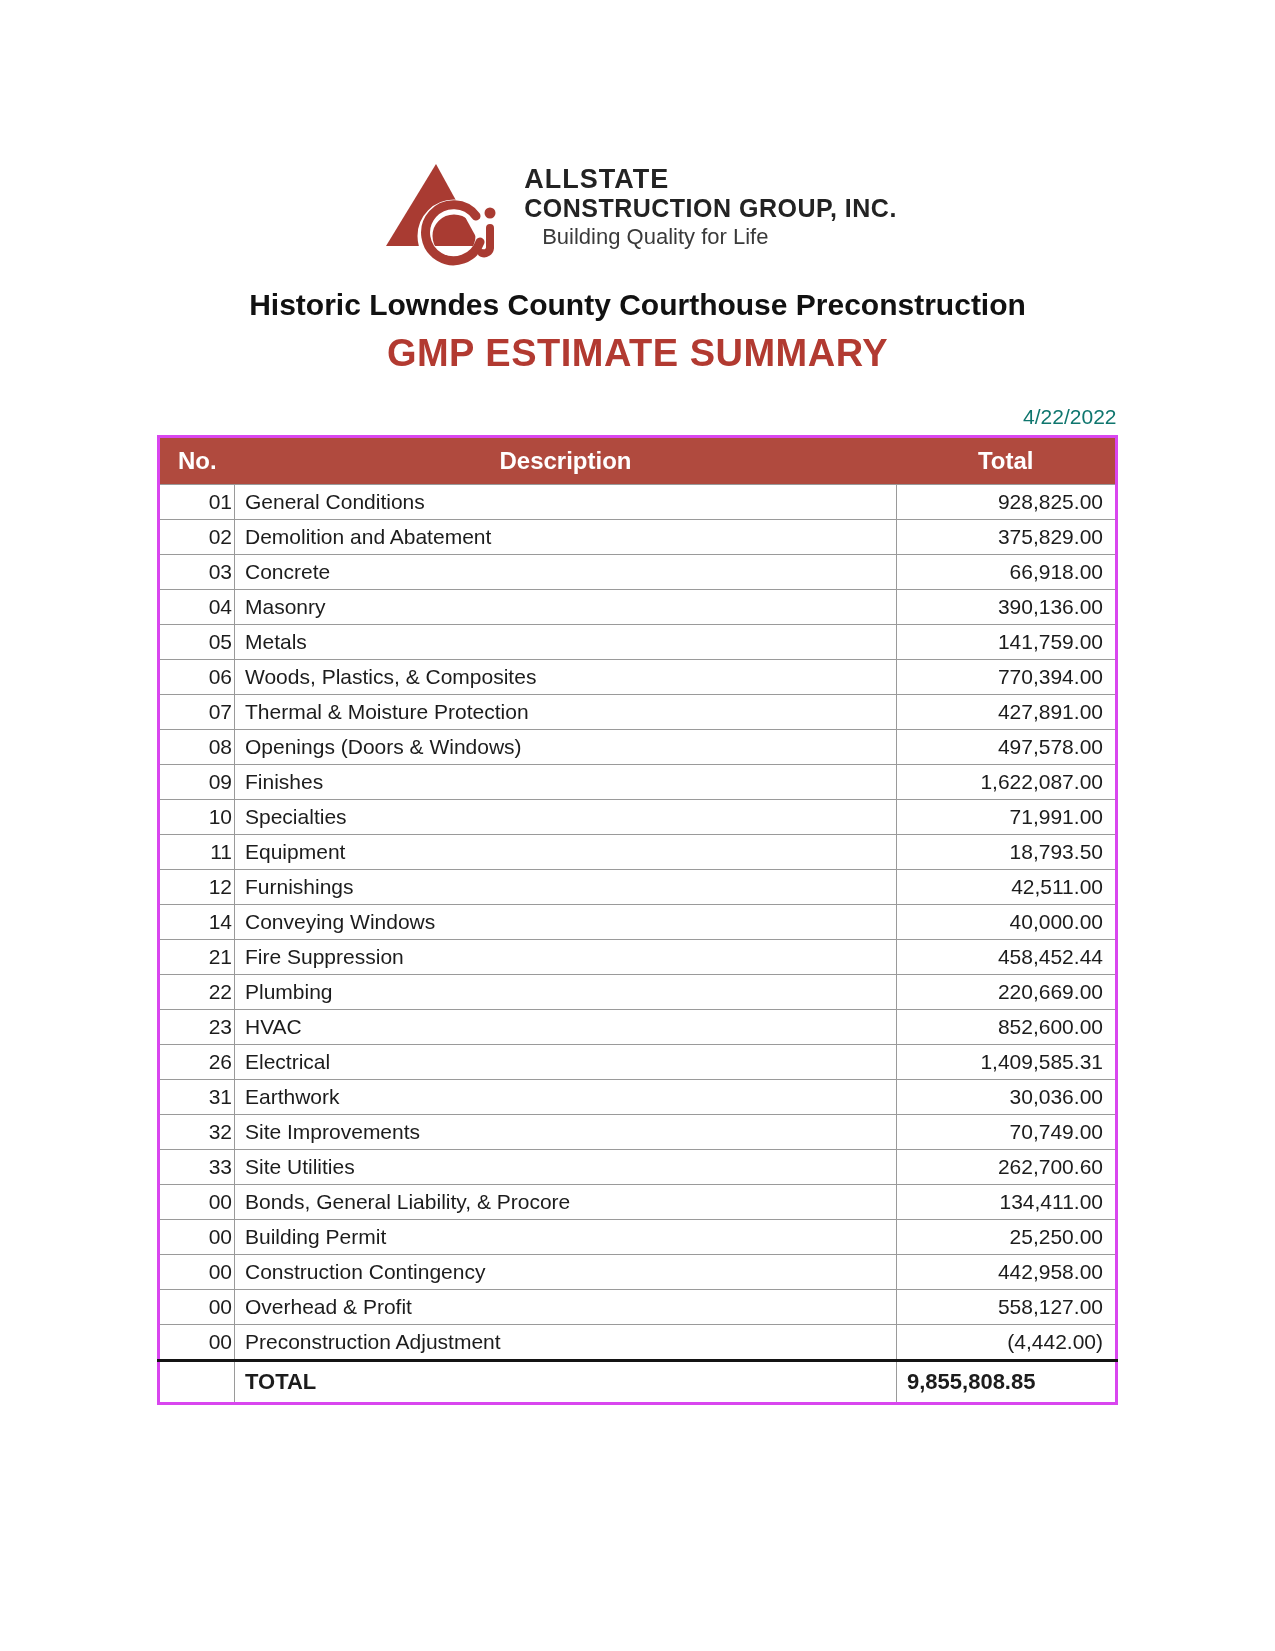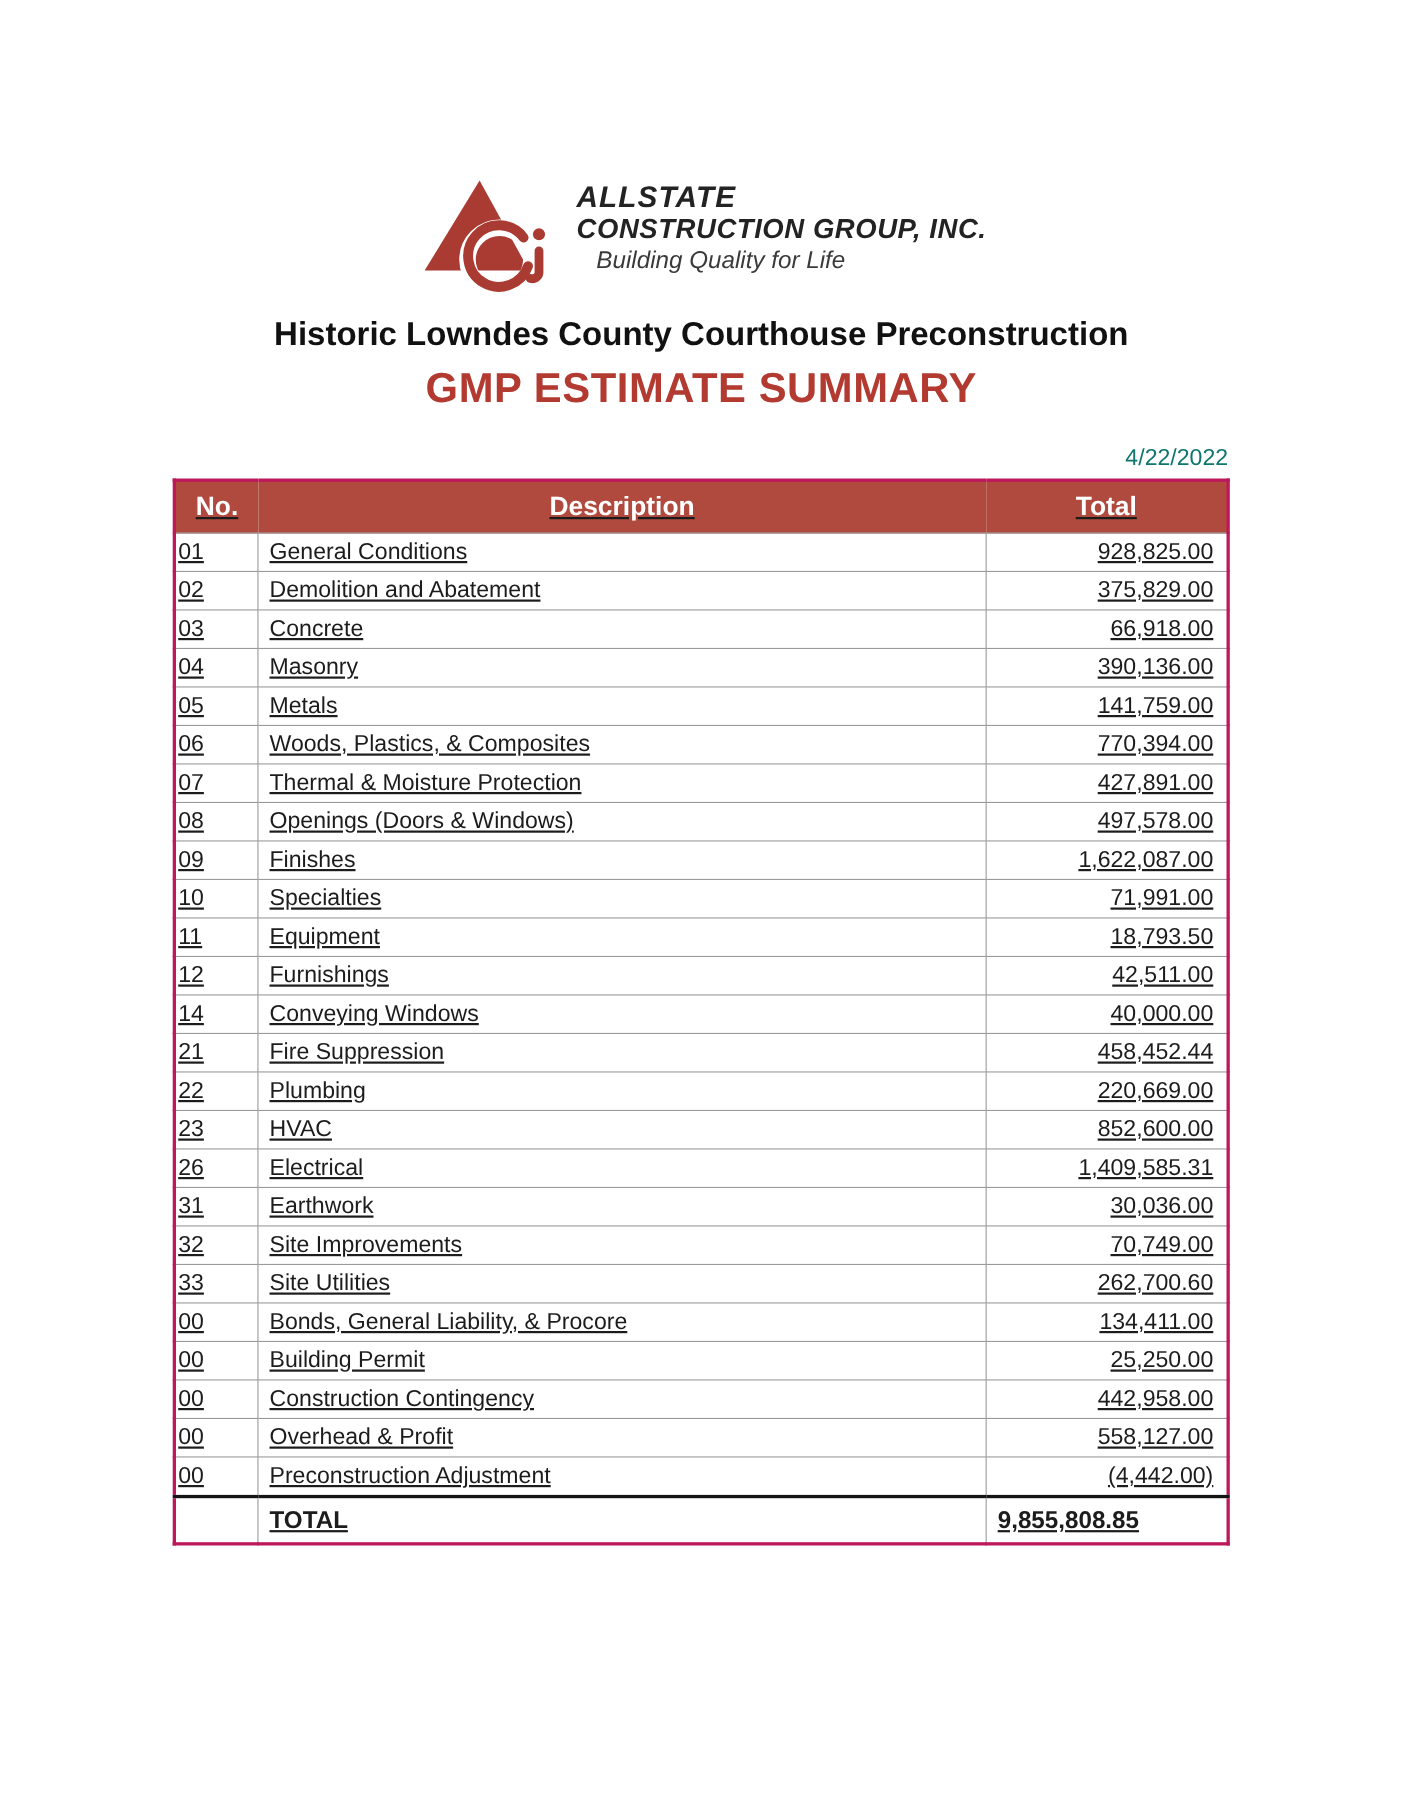--- a/index.html
+++ b/index.html
@@ -2,46 +2,46 @@
 <html><head>
 <meta charset="utf-8">
 <style>
   html,body{margin:0;padding:0;background:#e8e8e8;}
   .page{
     width:1275px;height:1651px;margin:0 auto;background:#ffffff;
     font-family:"Liberation Sans",sans-serif;color:#1c1c1c;
     box-sizing:border-box;padding-top:150px;position:relative;overflow:hidden;
   }
   
-  .logo-block{display:flex;justify-content:center;align-items:flex-start;gap:6px;font-style:italic;}
+  .logo-block{display:flex;justify-content:center;align-items:flex-start;gap:6px;}
   .logo-mark{width:140px;height:122px;flex:0 0 auto;}
   .logo-text{padding-top:14px;line-height:1.12;}
   .logo-line1{font-size:27px;font-weight:bold;letter-spacing:1px;color:#232323;}
   .logo-line2{font-size:25px;font-weight:bold;letter-spacing:.5px;color:#232323;}
   .logo-tagline{font-size:22px;color:#3a3a3a;margin-top:3px;padding-left:18px;}
   
   .doc-title{text-align:center;font-size:30px;font-weight:bold;margin-top:16px;color:#111;}
   .doc-subtitle{text-align:center;font-size:38px;font-weight:bold;margin-top:10px;letter-spacing:.5px;}
   .date-line{width:958px;margin:30px auto 0;text-align:right;font-size:21px;color:#0f766e;}
   
   .estimate-table{
     width:958px;margin:6px auto 17px;border-collapse:collapse;table-layout:fixed;
-    border:3px solid #be185d;font-size:21px;text-decoration:underline;
+    border:3px solid #d946ef;font-size:21px;
   }
   .estimate-table col.c-no{width:76px;}
   .estimate-table col.c-desc{width:662px;}
   .estimate-table col.c-total{width:220px;}
   .estimate-table thead th{
     color:#ffffff;font-size:24px;font-weight:bold;text-align:center;
     padding:9px 6px;border:none;
   }
   .estimate-table tbody td{
     border:1px solid #9a9a9a;padding:4px 10px;line-height:26px;vertical-align:middle;
   }
-  .estimate-table tbody td.cell-no{text-align:left;padding:4px 2px;}
+  .estimate-table tbody td.cell-no{text-align:right;padding:4px 2px;}
   .estimate-table tbody td.cell-total{text-align:right;padding-right:12px;}
   .estimate-table tfoot td{
     border:1px solid #9a9a9a;border-top:3px solid #141414;
     font-weight:bold;font-size:22px;padding:7px 10px;line-height:26px;
   }
   .estimate-table tfoot td.cell-total{padding-right:12px;}
 </style>
 </head>
 <body>
 

